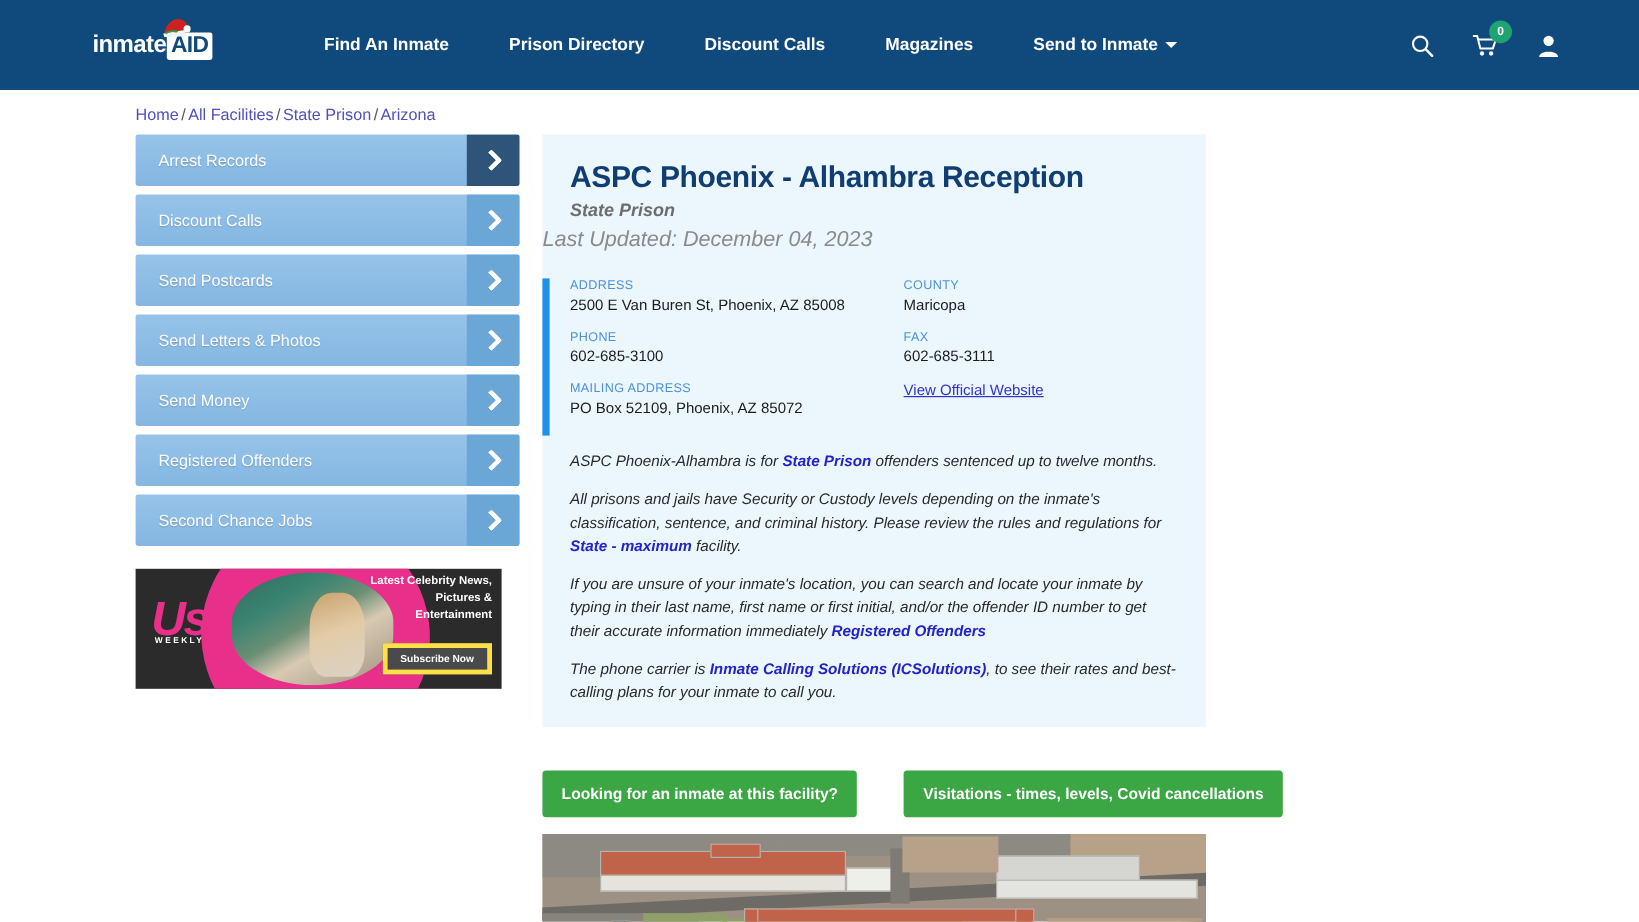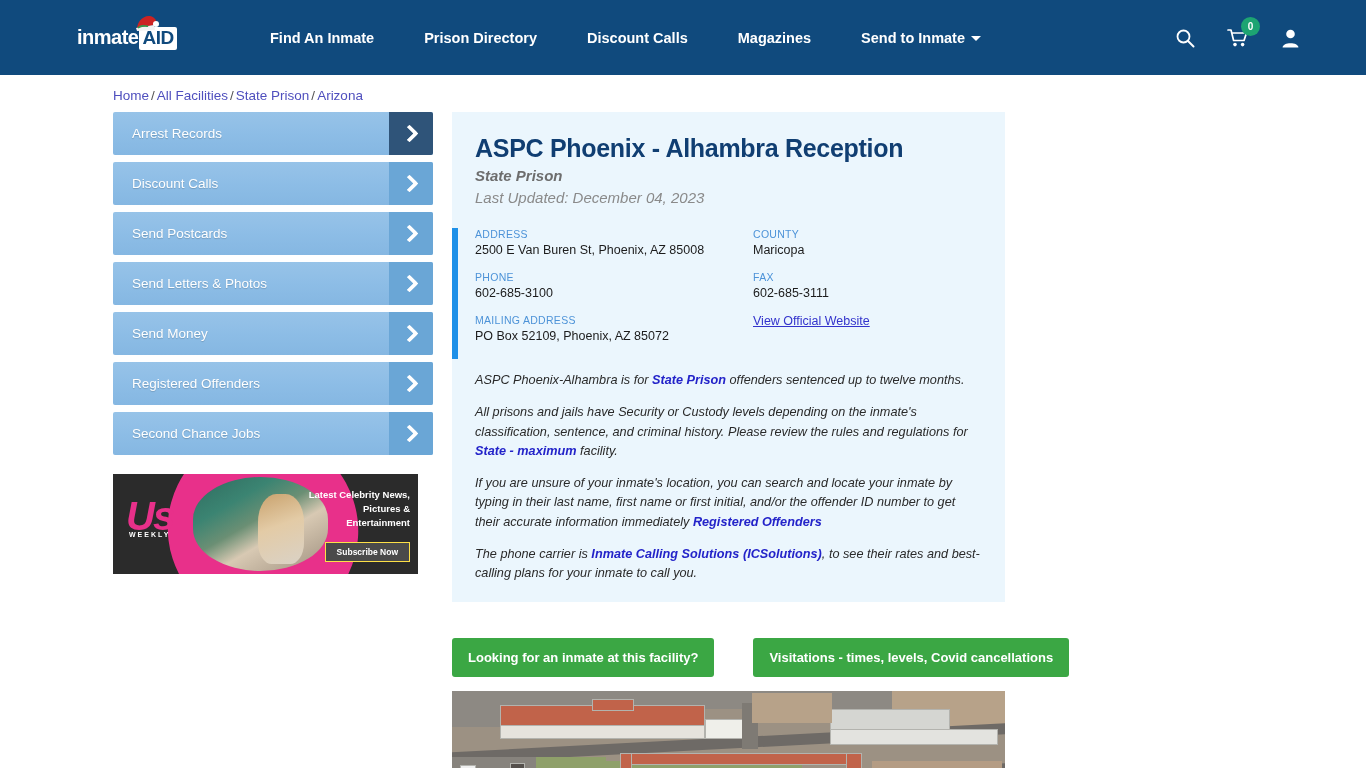--- a/index.html
+++ b/index.html
@@ -169,49 +169,49 @@
   .ad-uslogo {
     position: absolute; left: 13px; top: 22px;
     color: #e8308a; font-weight: 800; font-style: italic;
     font-size: 40px; letter-spacing: -2px; line-height: 1;
   }
   .ad-uslogo .wk {
     display:block; color:#ffffff; font-size:7px; font-style:normal;
     letter-spacing: 2px; font-weight:700; margin-top:-5px; margin-left:3px;
   }
   .ad-copy {
-    position: absolute; right: 8px; top: 14px;
+    position: absolute; right: 8px; top: 4px;
     width: 105px; text-align: right;
     color: #ffffff; font-size: 9.5px; font-weight: 700; line-height: 1.45;
   }
   .ad-cta {
     position: absolute; right: 8px; bottom: 12px;
     background: #4a4a4a;
     color: #ffffff; font-size: 8.5px; font-weight: 700;
     padding: 4px 11px;
-    border: 1px solid #fde047;
+    border: 4px solid #fde047;
   }
 
   
   .main-col { margin-left: 19px; width: 553px; }
   .facility-card {
     background: #EBF6FD;
     padding: 22px 0 18px 0;
   }
   .fac-title {
     font-size: 25px; font-weight: 700; color: #103E72;
     padding-left: 23px; letter-spacing: -0.3px;
   }
   .fac-sub {
     font-size: 15px; font-weight: 700; font-style: italic;
     color: #6d6d6d; padding-left: 23px; margin-top: 4px;
   }
   .fac-updated {
-    font-size: 15px; font-style: italic; color: #8a8a8a;
-    padding-left: 23px; margin-top: 5px;
+    font-size: 18px; font-style: italic; color: #8a8a8a;
+    margin-top: 5px;
   }
 
   .info-block {
     margin: 22px 0 0 0;
     padding-left: 23px;
     position: relative;
     display: flex;
   }
   .accent-bar {
     position: absolute; left: 0; top: 0;

